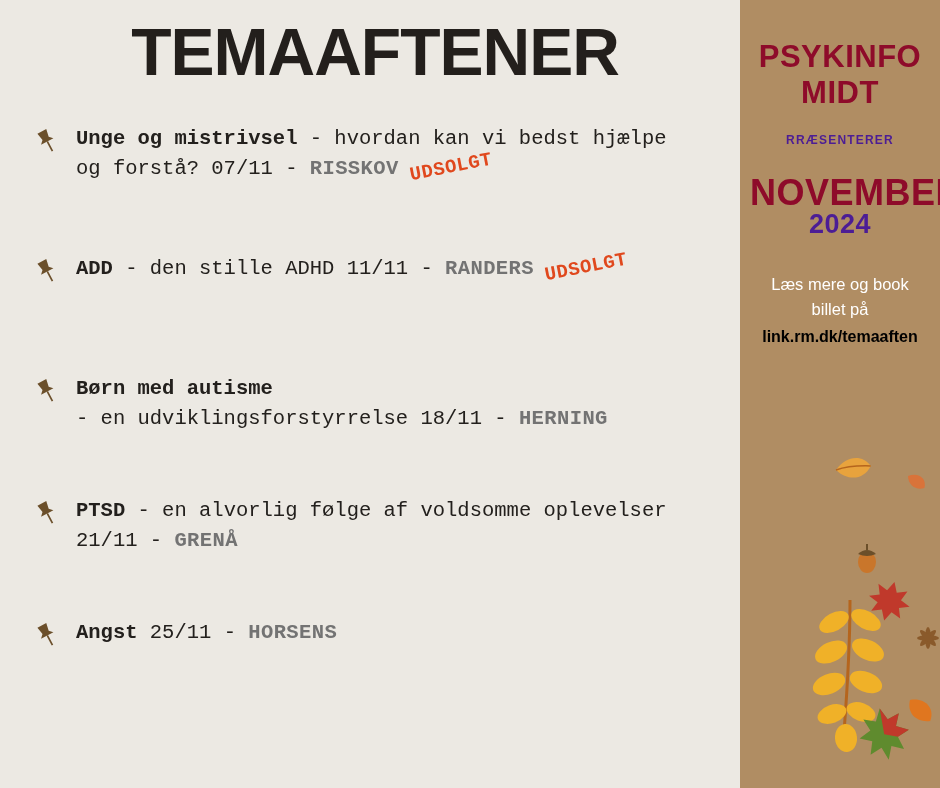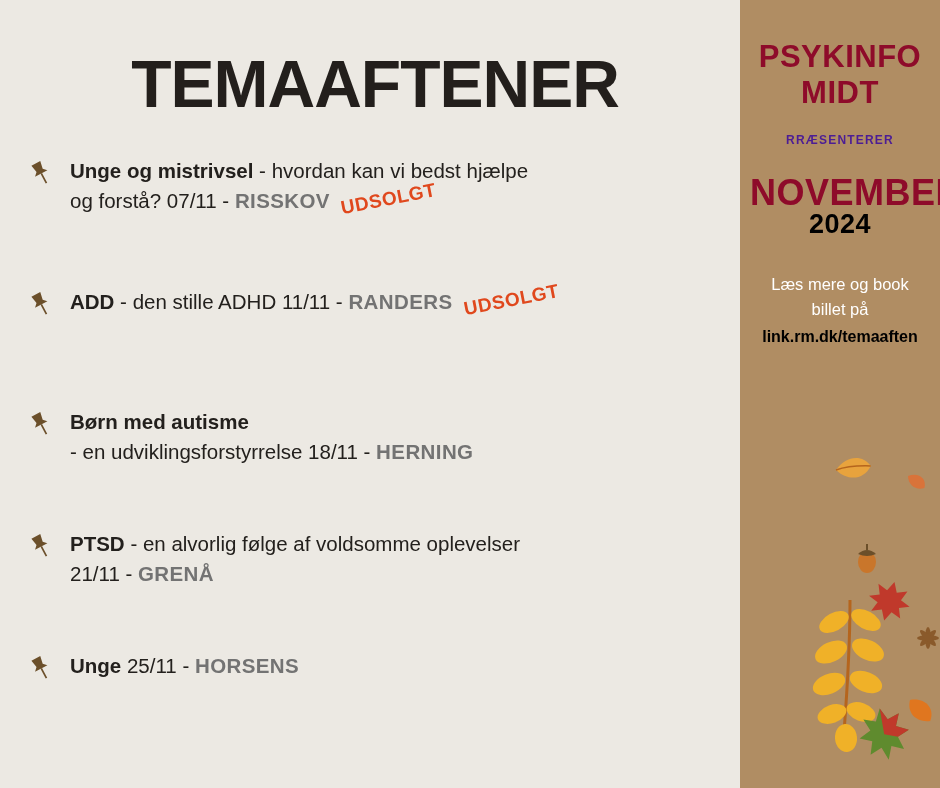--- a/index.html
+++ b/index.html
@@ -18,22 +18,21 @@
     width: 940px;
     height: 788px;
     background: #ece9e3;
     display: flex;
   }
   .left-col {
     position: relative;
     width: 740px;
     height: 656px;
     box-sizing: border-box;
-    padding: 0;
-    margin-top: 38px;
+    padding: 6px;
   }
   .title {
     font-size: 66px;
     font-weight: bold;
     letter-spacing: -1px;
     color: #231f1c;
     text-align: center;
     margin: 8px 0 0 0;
     padding-left: 10px;
     font-family: "Liberation Sans", sans-serif;
@@ -52,21 +51,21 @@
     position: absolute;
     left: 0;
     top: 2px;
     width: 30px;
     height: 30px;
   }
   .evt-line {
     font-size: 20.5px;
     line-height: 30px;
     color: #23201d;
-    font-family: Liberation Sans, sans-serif;
+    font-family: Liberation Mono, monospace;
   }
   .evt-bold {
     font-weight: bold;
   }
   .place {
     color: #737373;
     font-weight: bold;
     letter-spacing: 0.4px;
   }
   .udsolgt {
@@ -113,21 +112,21 @@
   }
   .month {
     color: #8e0b2a;
     font-weight: bold;
     font-size: 36px;
     line-height: 33px;
     letter-spacing: 0.5px;
     margin-top: 29px;
   }
   .year {
-    color: #000000;
+    color: #4c1d95;
     font-weight: bold;
     font-size: 27px;
     letter-spacing: 0.5px;
   }
   .booking {
     color: #ffffff;
     font-size: 16.5px;
     line-height: 25px;
     margin-top: 32px;
   }
@@ -218,21 +217,21 @@
       <div class="event">
         <span class="pin">
           <svg width="30" height="30" viewBox="0 0 30 30">
             <g transform="rotate(-28 15 15)">
               <path d="M10 4 L20 4 L18.5 12 L22 15.5 L8 15.5 L11.5 12 Z" fill="#6b4f2a"></path>
               <rect x="14.2" y="15.5" width="1.7" height="11" fill="#6b4f2a"></rect>
             </g>
           </svg>
         </span>
         <div class="evt-line">
-          <span class="evt-bold">Unge</span><span> 25/11 - </span><span class="place">HORSENS</span>
+          <span class="evt-bold">Angst</span><span> 25/11 - </span><span class="place">HORSENS</span>
         </div>
       </div>
 
     </div>
   </div>
 
   <div class="right-col">
 
     <svg class="leaves" viewBox="0 0 200 788">
 

